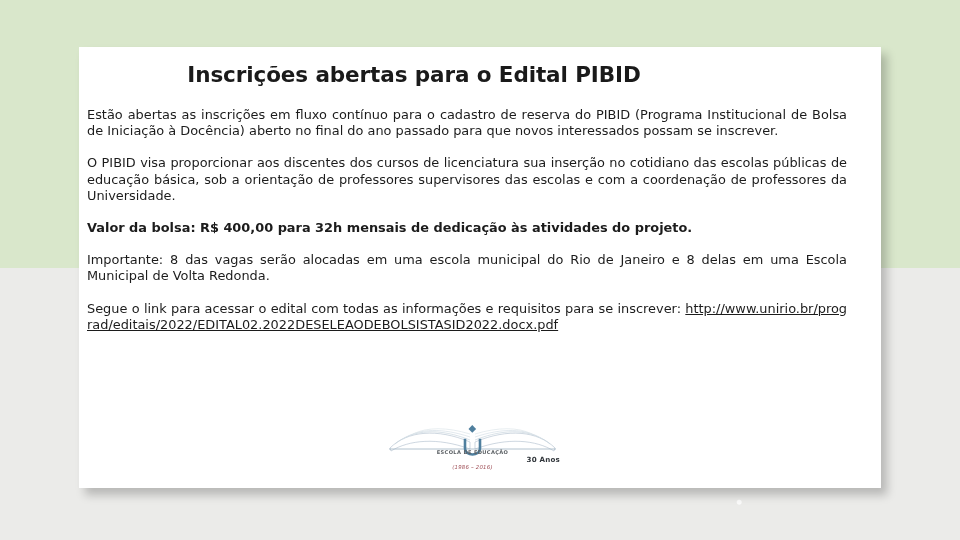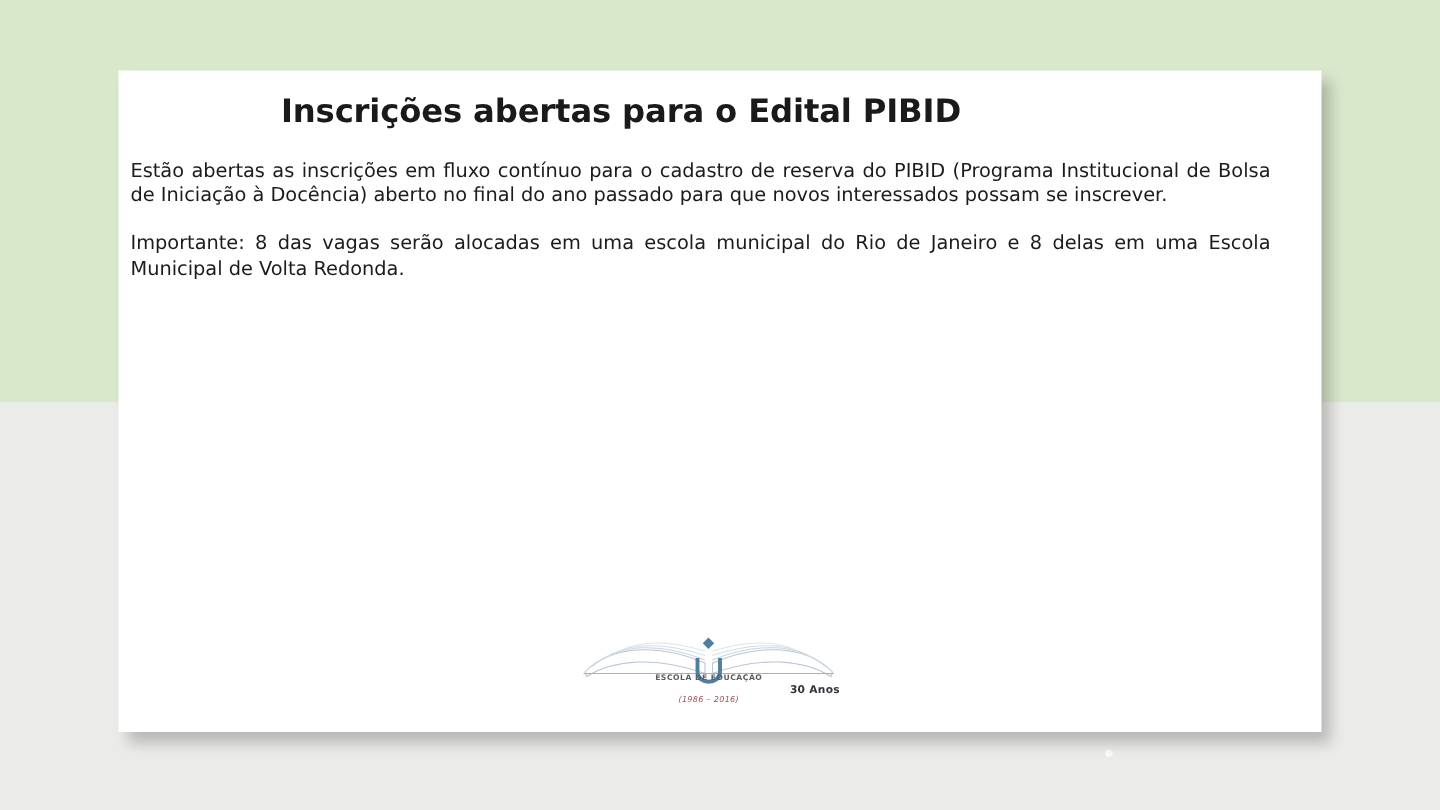--- a/index.html
+++ b/index.html
@@ -146,25 +146,28 @@
   <div id="bg-green"></div>
 
   <div id="card">
 
     <div id="card-title">Inscrições abertas para o Edital PIBID</div>
 
     <div id="body-text">
 
       <p class="para">Estão abertas as inscrições em fluxo contínuo para o cadastro de reserva do PIBID (Programa Institucional de Bolsa de Iniciação à Docência) aberto no final do ano passado para que novos interessados possam se inscrever.</p>
 
+      <p class="para">O PIBID visa proporcionar aos discentes dos cursos de licenciatura sua inserção no cotidiano das escolas públicas de educação básica, sob a orientação de professores supervisores das escolas e com a coordenação de professores da Universidade.</p>
 
+      <p class="para bold nojust">Valor da bolsa: R$ 400,00 para 32h mensais de dedicação às atividades do projeto.</p>
 
       <p class="para">Importante: 8 das vagas serão alocadas em uma escola municipal do Rio de Janeiro e 8 delas em uma Escola Municipal de Volta Redonda.</p>
 
 
+      <p class="para"><span>Segue o link para acessar o edital com todas as informações e requisitos para se inscrever:</span> <a class="link" href="#">http://www.unirio.br/prograd/editais/2022/EDITAL02.2022DESELEAODEBOLSISTASID2022.docx.pdf</a></p>
 
     </div>
 
     <div id="logo">
       <svg id="logo-mark" viewBox="0 0 175 38">
 
         <path d="M5 30 C 22 13, 52 10, 85 24 L85 31 C 52 19, 24 22, 6 33 Z" fill="#ffffff" stroke="#b9c6d2" stroke-width="0.7"></path>
         <path d="M10 26 C 28 11, 55 10, 85 22" fill="none" stroke="#c9d5de" stroke-width="0.7"></path>
         <path d="M18 21 C 34 10, 58 10, 85 19" fill="none" stroke="#d5dfe6" stroke-width="0.7"></path>
         <path d="M28 16 C 42 9, 62 9, 85 16" fill="none" stroke="#dde5ea" stroke-width="0.7"></path>

